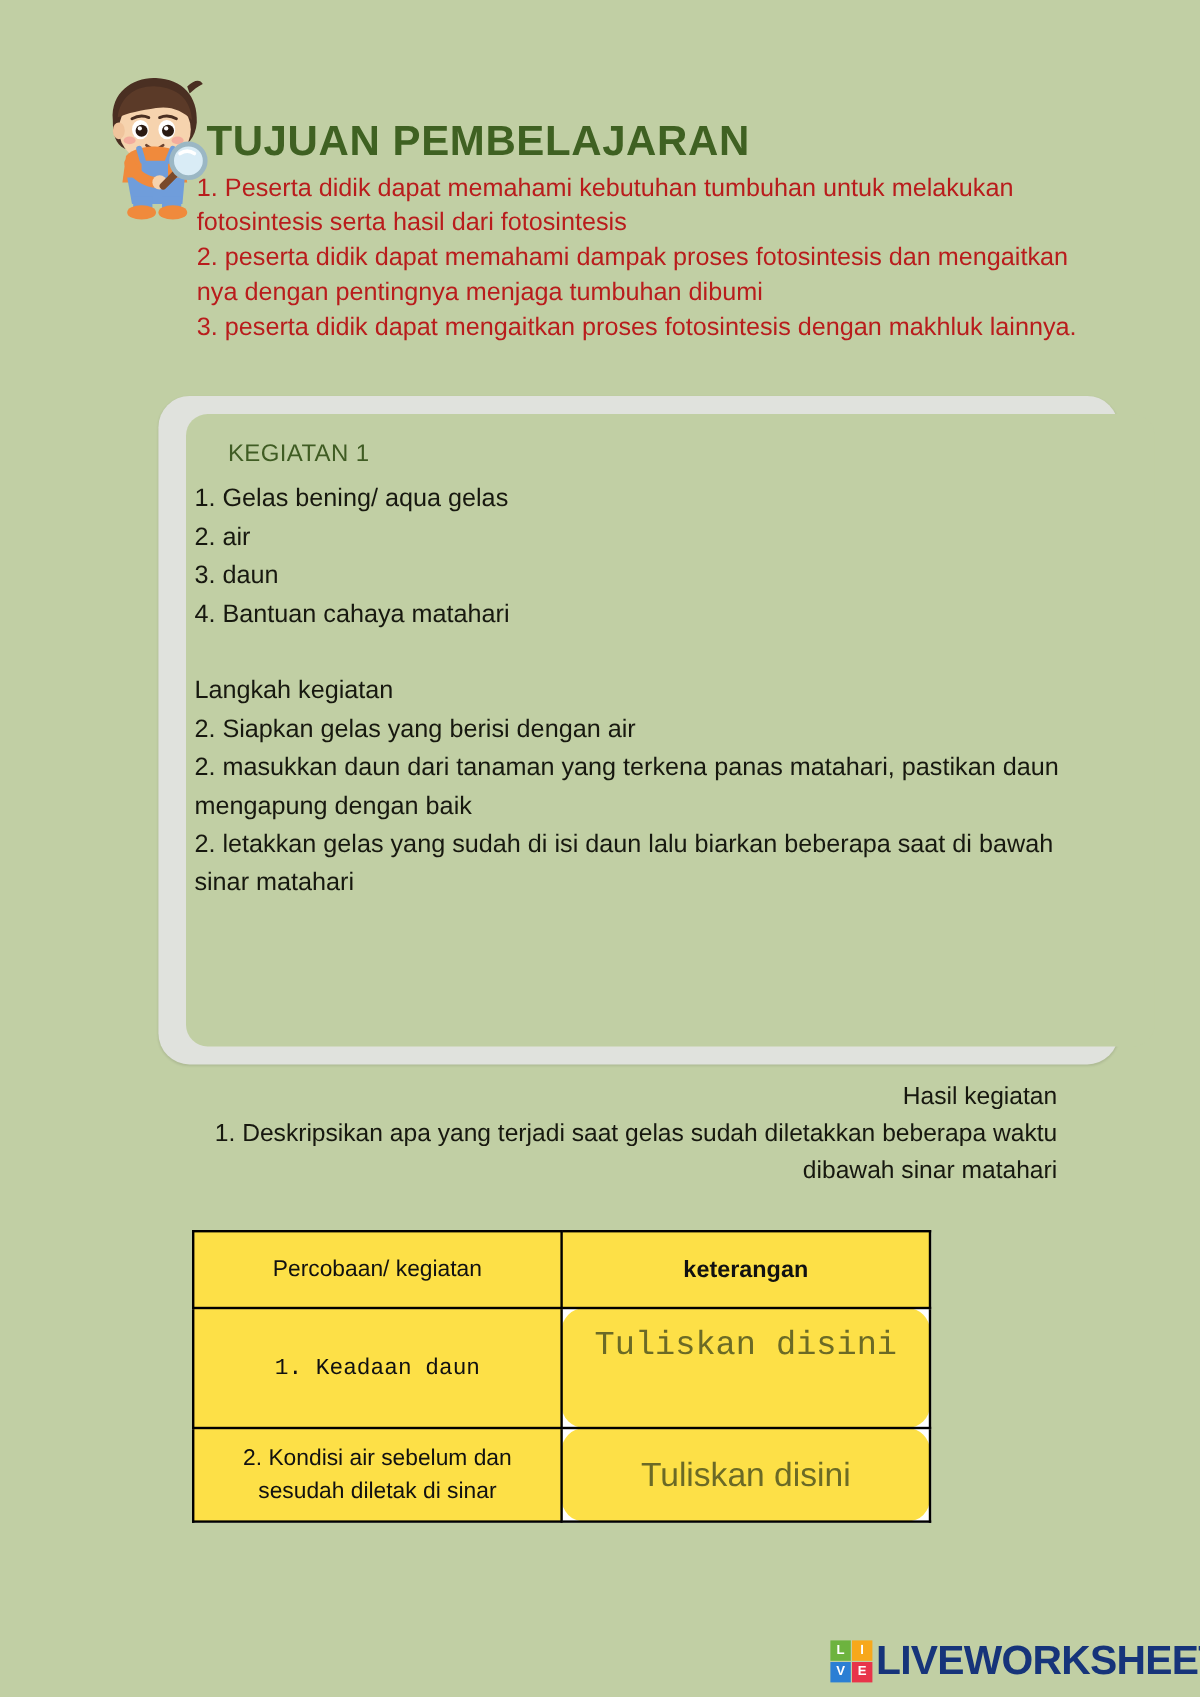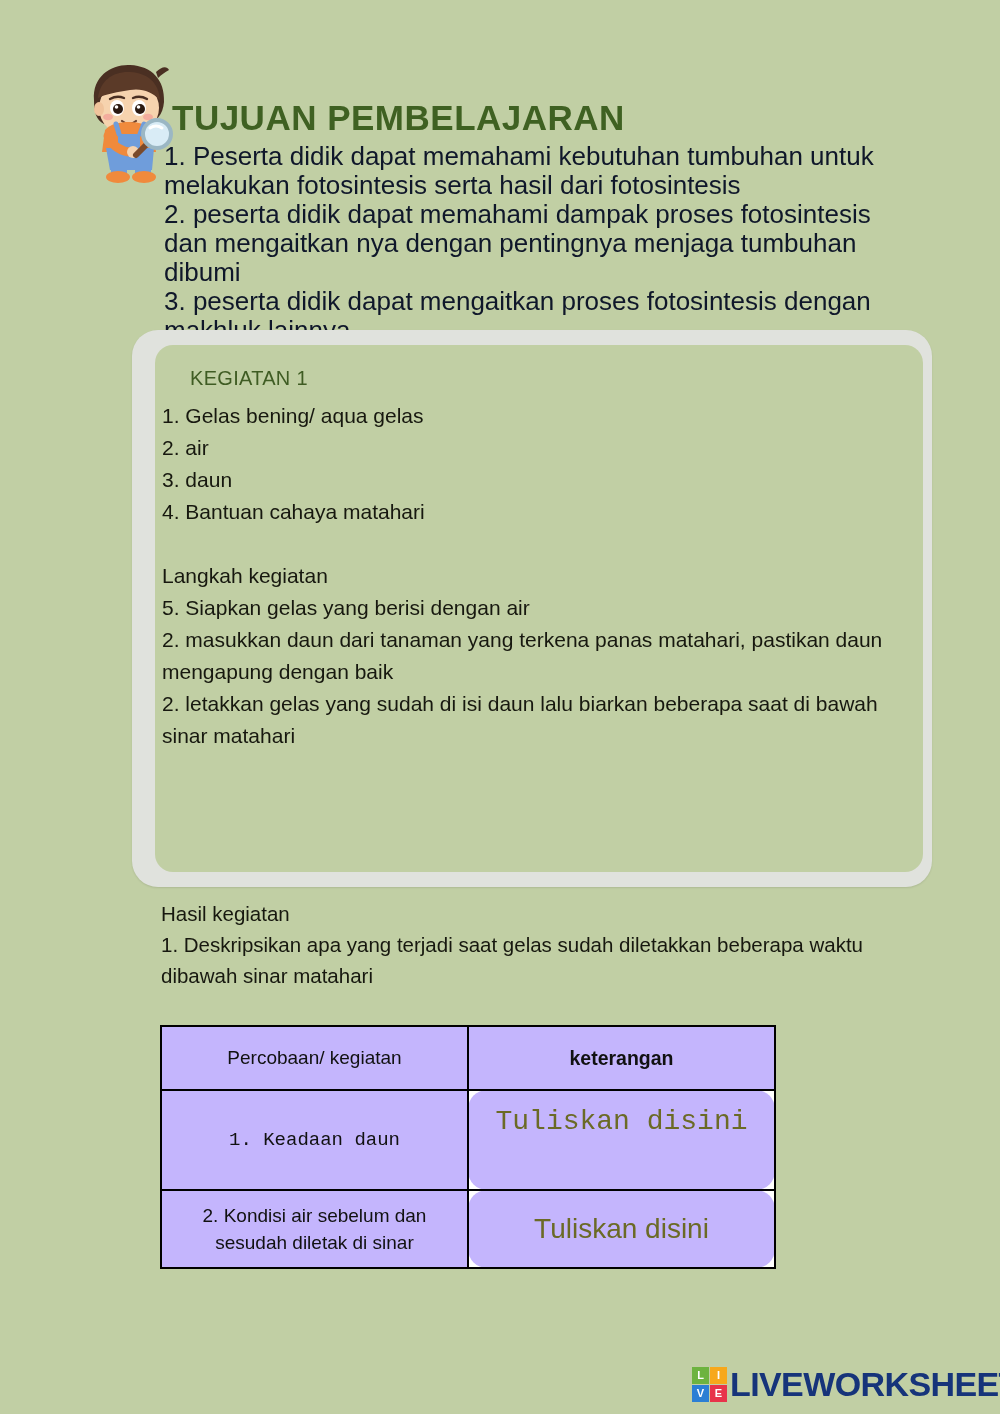--- a/index.html
+++ b/index.html
@@ -39,23 +39,23 @@
     letter-spacing: 0.5px;
     color: #3f6122;
     line-height: 1;
     white-space: nowrap;
   }
   .objectives {
     position: absolute;
     left: 164px;
     top: 142px;
     width: 740px;
-    font-size: 26px;
+    font-size: 21px;
     line-height: 29px;
-    color: #0f172a;
+    color: #b91c1c;
   }
   .objectives div { white-space: normal; }
 
   
   .panel-frame {
     position: absolute;
     left: 132px;
     top: 330px;
     width: 800px;
     height: 557px;
@@ -65,20 +65,21 @@
   }
   .panel-inner {
     position: absolute;
     left: 155px;
     top: 345px;
     width: 768px;
     height: 527px;
     background: #c1cfa4;
     border-radius: 18px;
     overflow: hidden;
+    padding-left: 39px;
   }
   .kegiatan {
     position: absolute;
     left: 35px;
     top: 22px;
     font-size: 20px;
     color: #3f5c23;
     letter-spacing: 0.3px;
   }
   .panel-body {
@@ -94,35 +95,36 @@
 
   
   .results {
     position: absolute;
     left: 161px;
     top: 898px;
     width: 720px;
     font-size: 20.5px;
     line-height: 31px;
     color: #17180f;
+    text-align: right;
   }
 
   
   .result-table {
     position: absolute;
     left: 160px;
     top: 1025px;
     width: 570px;
     border-collapse: collapse;
     background: #ffffff;
     table-layout: fixed;
   }
   .result-table td {
     border: 2px solid #000000;
-    background: #c4b5fd;
+    background: #fde047;
     text-align: center;
     vertical-align: middle;
     padding: 6px 10px;
   }
   .col-left  { width: 285px; }
   .col-right { width: 285px; }
 
   .th-cell {
     height: 50px;
     font-size: 19px;
@@ -257,21 +259,21 @@
 
   <div class="panel-body">
     <div>1. Gelas bening/ aqua gelas</div>
     <div>2. air</div>
     <div>3. daun</div>
     <div>4. Bantuan cahaya matahari</div>
 
     <div class="gap"></div>
 
     <div>Langkah kegiatan</div>
-    <div>5. Siapkan gelas yang berisi dengan air</div>
+    <div>2. Siapkan gelas yang berisi dengan air</div>
     <div>2. masukkan daun dari tanaman yang terkena panas matahari, pastikan daun mengapung dengan baik</div>
     <div>2. letakkan gelas yang sudah di isi daun lalu biarkan beberapa saat di bawah sinar matahari</div>
   </div>
 </div>
 
 <div class="results">
   <div>Hasil kegiatan</div>
   <div>1. Deskripsikan apa yang terjadi saat gelas sudah diletakkan beberapa waktu  dibawah sinar matahari</div>
 </div>
 

